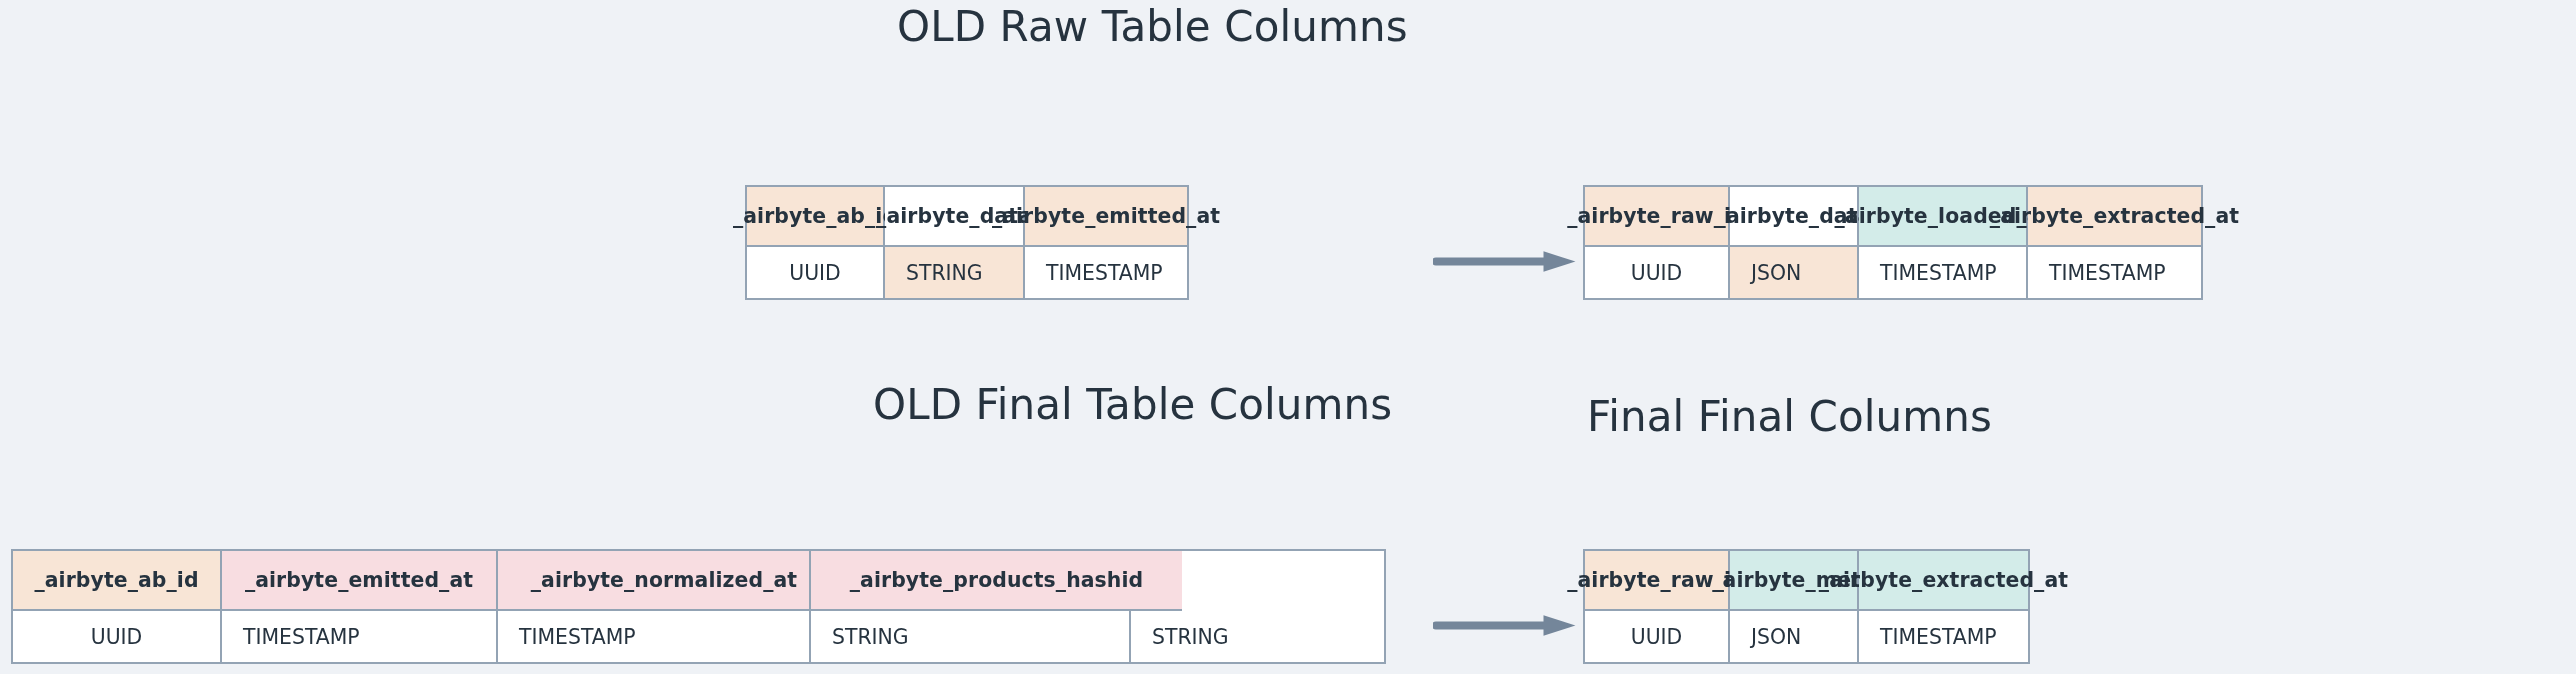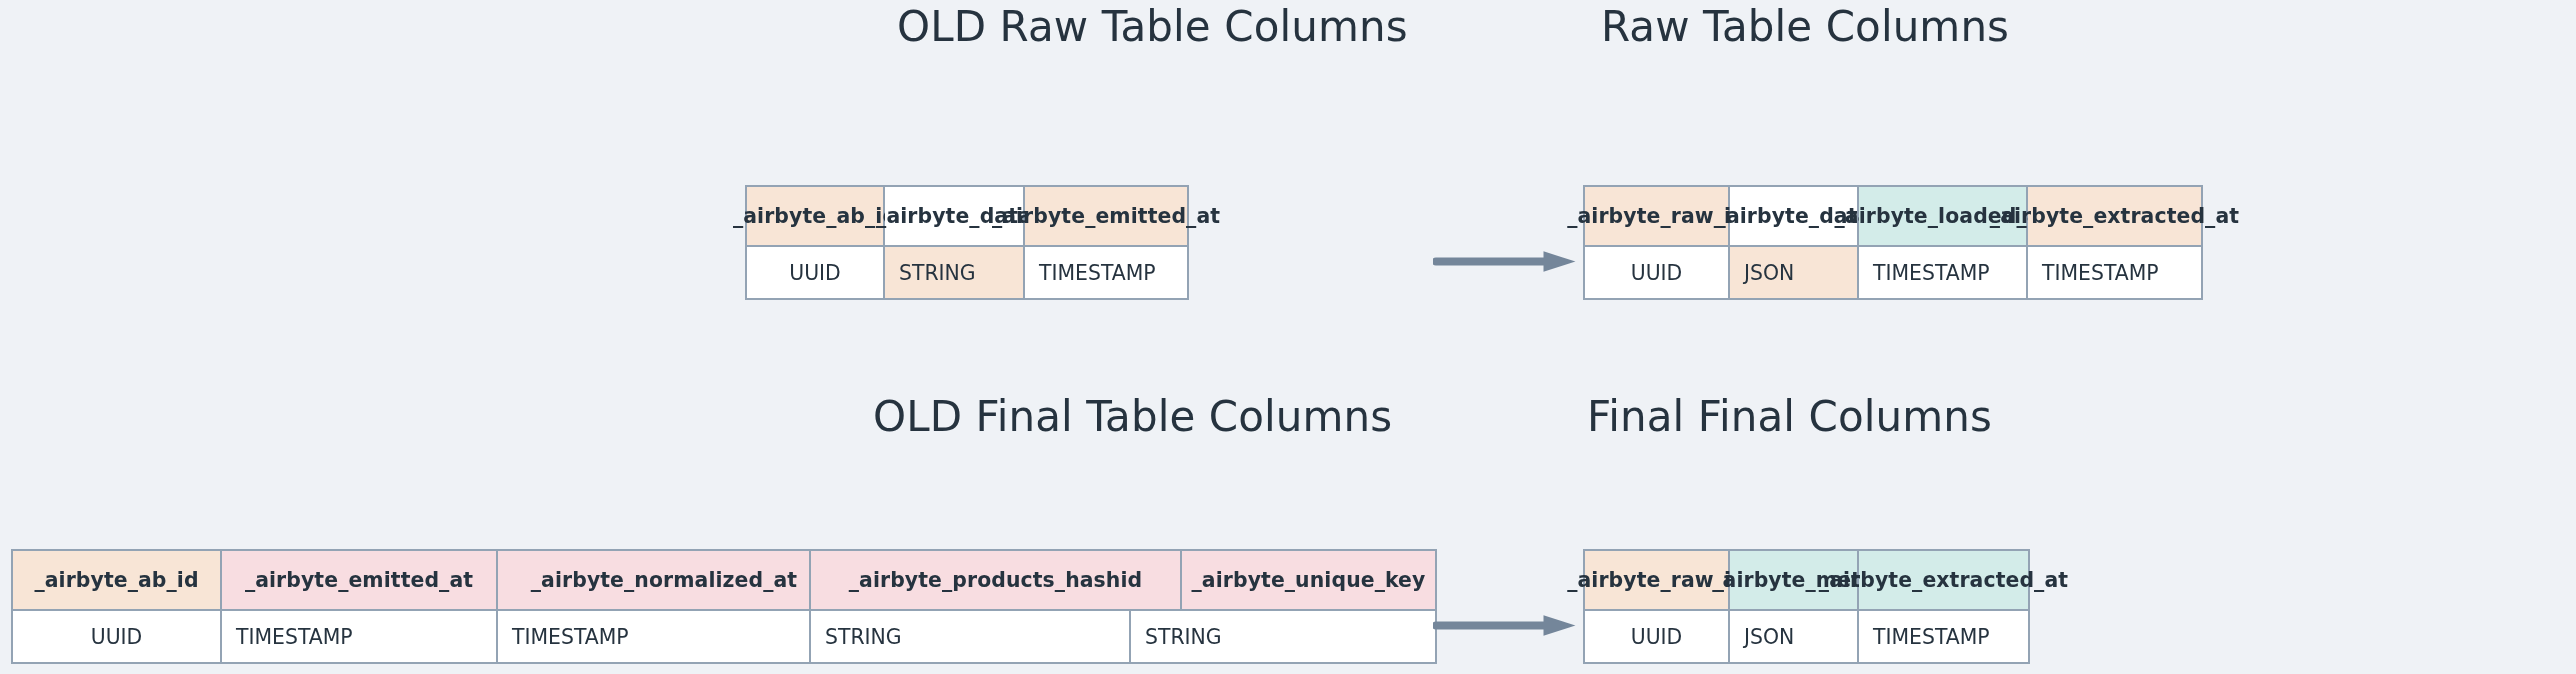--- a/index.html
+++ b/index.html
@@ -27,21 +27,21 @@
     position: absolute;
     font-size: 42px;
     font-weight: 400;
     color: #26333f;
     letter-spacing: 0.1px;
     white-space: nowrap;
     line-height: 1;
   }
   .title-old-raw   { left: 897px; top: 5.8px; }
   .title-new-raw   { left: 1601px; top: 5.8px; }
-  .title-old-final { left: 873px; top: 396px; }
+  .title-old-final { left: 873px; top: 384px; }
   .title-new-final { left: 1587px; top: 396px; }
 
   
   .tbl {
     position: absolute;
     border-collapse: separate;
     border-spacing: 0;
     background: #ffffff;
     box-sizing: border-box;
     border: 2.2px solid #93a3b4;
@@ -64,21 +64,21 @@
     justify-content: center;
     font-size: 20.4px;
     font-weight: 700;
     color: #26333f;
     border-bottom: 2.2px solid #93a3b4;
     letter-spacing: 0.1px;
   }
   .tbl .row.body .cell {
     height: 51px;
     justify-content: flex-start;
-    padding-left: 14px;
+    padding-left: 21px;
     font-size: 20.4px;
     font-weight: 400;
     color: #26333f;
   }
 
   
   .fill-peach { background: #f8e5d6 !important; }
   .fill-pink  { background: #f8dde1 !important; }
   .fill-teal  { background: #d3ece9 !important; }
   .fill-white { background: #ffffff !important; }
@@ -104,21 +104,20 @@
   #arrow-final { left: 1433px; top: 611px; width: 149px; }
   .arrow svg { display: block; width: 100%; height: 100%; }
 </style>
 </head>
 <body>
 
 <div class="canvas">
 
   <div class="title title-old-raw">OLD Raw Table Columns</div>
 
-  <div class="title title-new-raw">Raw Table Columns</div>
 
   <div class="title title-old-final">OLD Final Table Columns</div>
 
   <div class="title title-new-final">Final Final Columns</div>
 
   <div class="tbl" id="table-old-raw">
       <div class="row head">
         <div class="cell fill-peach" style="width: 138px;">_airbyte_ab_id</div>
         <div class="cell fill-white" style="width: 140px;">_airbyte_data</div>
         <div class="cell fill-peach" style="width: 162px;">_airbyte_emitted_at</div>
@@ -144,21 +143,20 @@
         <div class="cell fill-white" style="width: 173px;">TIMESTAMP</div>
       </div>
     </div>
 
   <div class="tbl" id="table-old-final">
       <div class="row head">
         <div class="cell fill-peach" style="width: 209px;">_airbyte_ab_id</div>
         <div class="cell fill-pink" style="width: 276px;">_airbyte_emitted_at</div>
         <div class="cell fill-pink" style="width: 313px; padding-left: 21px;">_airbyte_normalized_at</div>
         <div class="cell fill-pink" style="width: 371px;">_airbyte_products_hashid</div>
-        <div class="cell fill-pink" style="width: 253px;">_airbyte_unique_key</div>
       </div>
       <div class="row body">
         <div class="cell fill-white center" style="width: 209px;">UUID</div>
         <div class="cell fill-white" style="width: 276px;">TIMESTAMP</div>
         <div class="cell fill-white" style="width: 313px;">TIMESTAMP</div>
         <div class="cell fill-white" style="width: 320px;">STRING</div>
         <div class="cell fill-white" style="width: 253px;">STRING</div>
       </div>
     </div>
 

